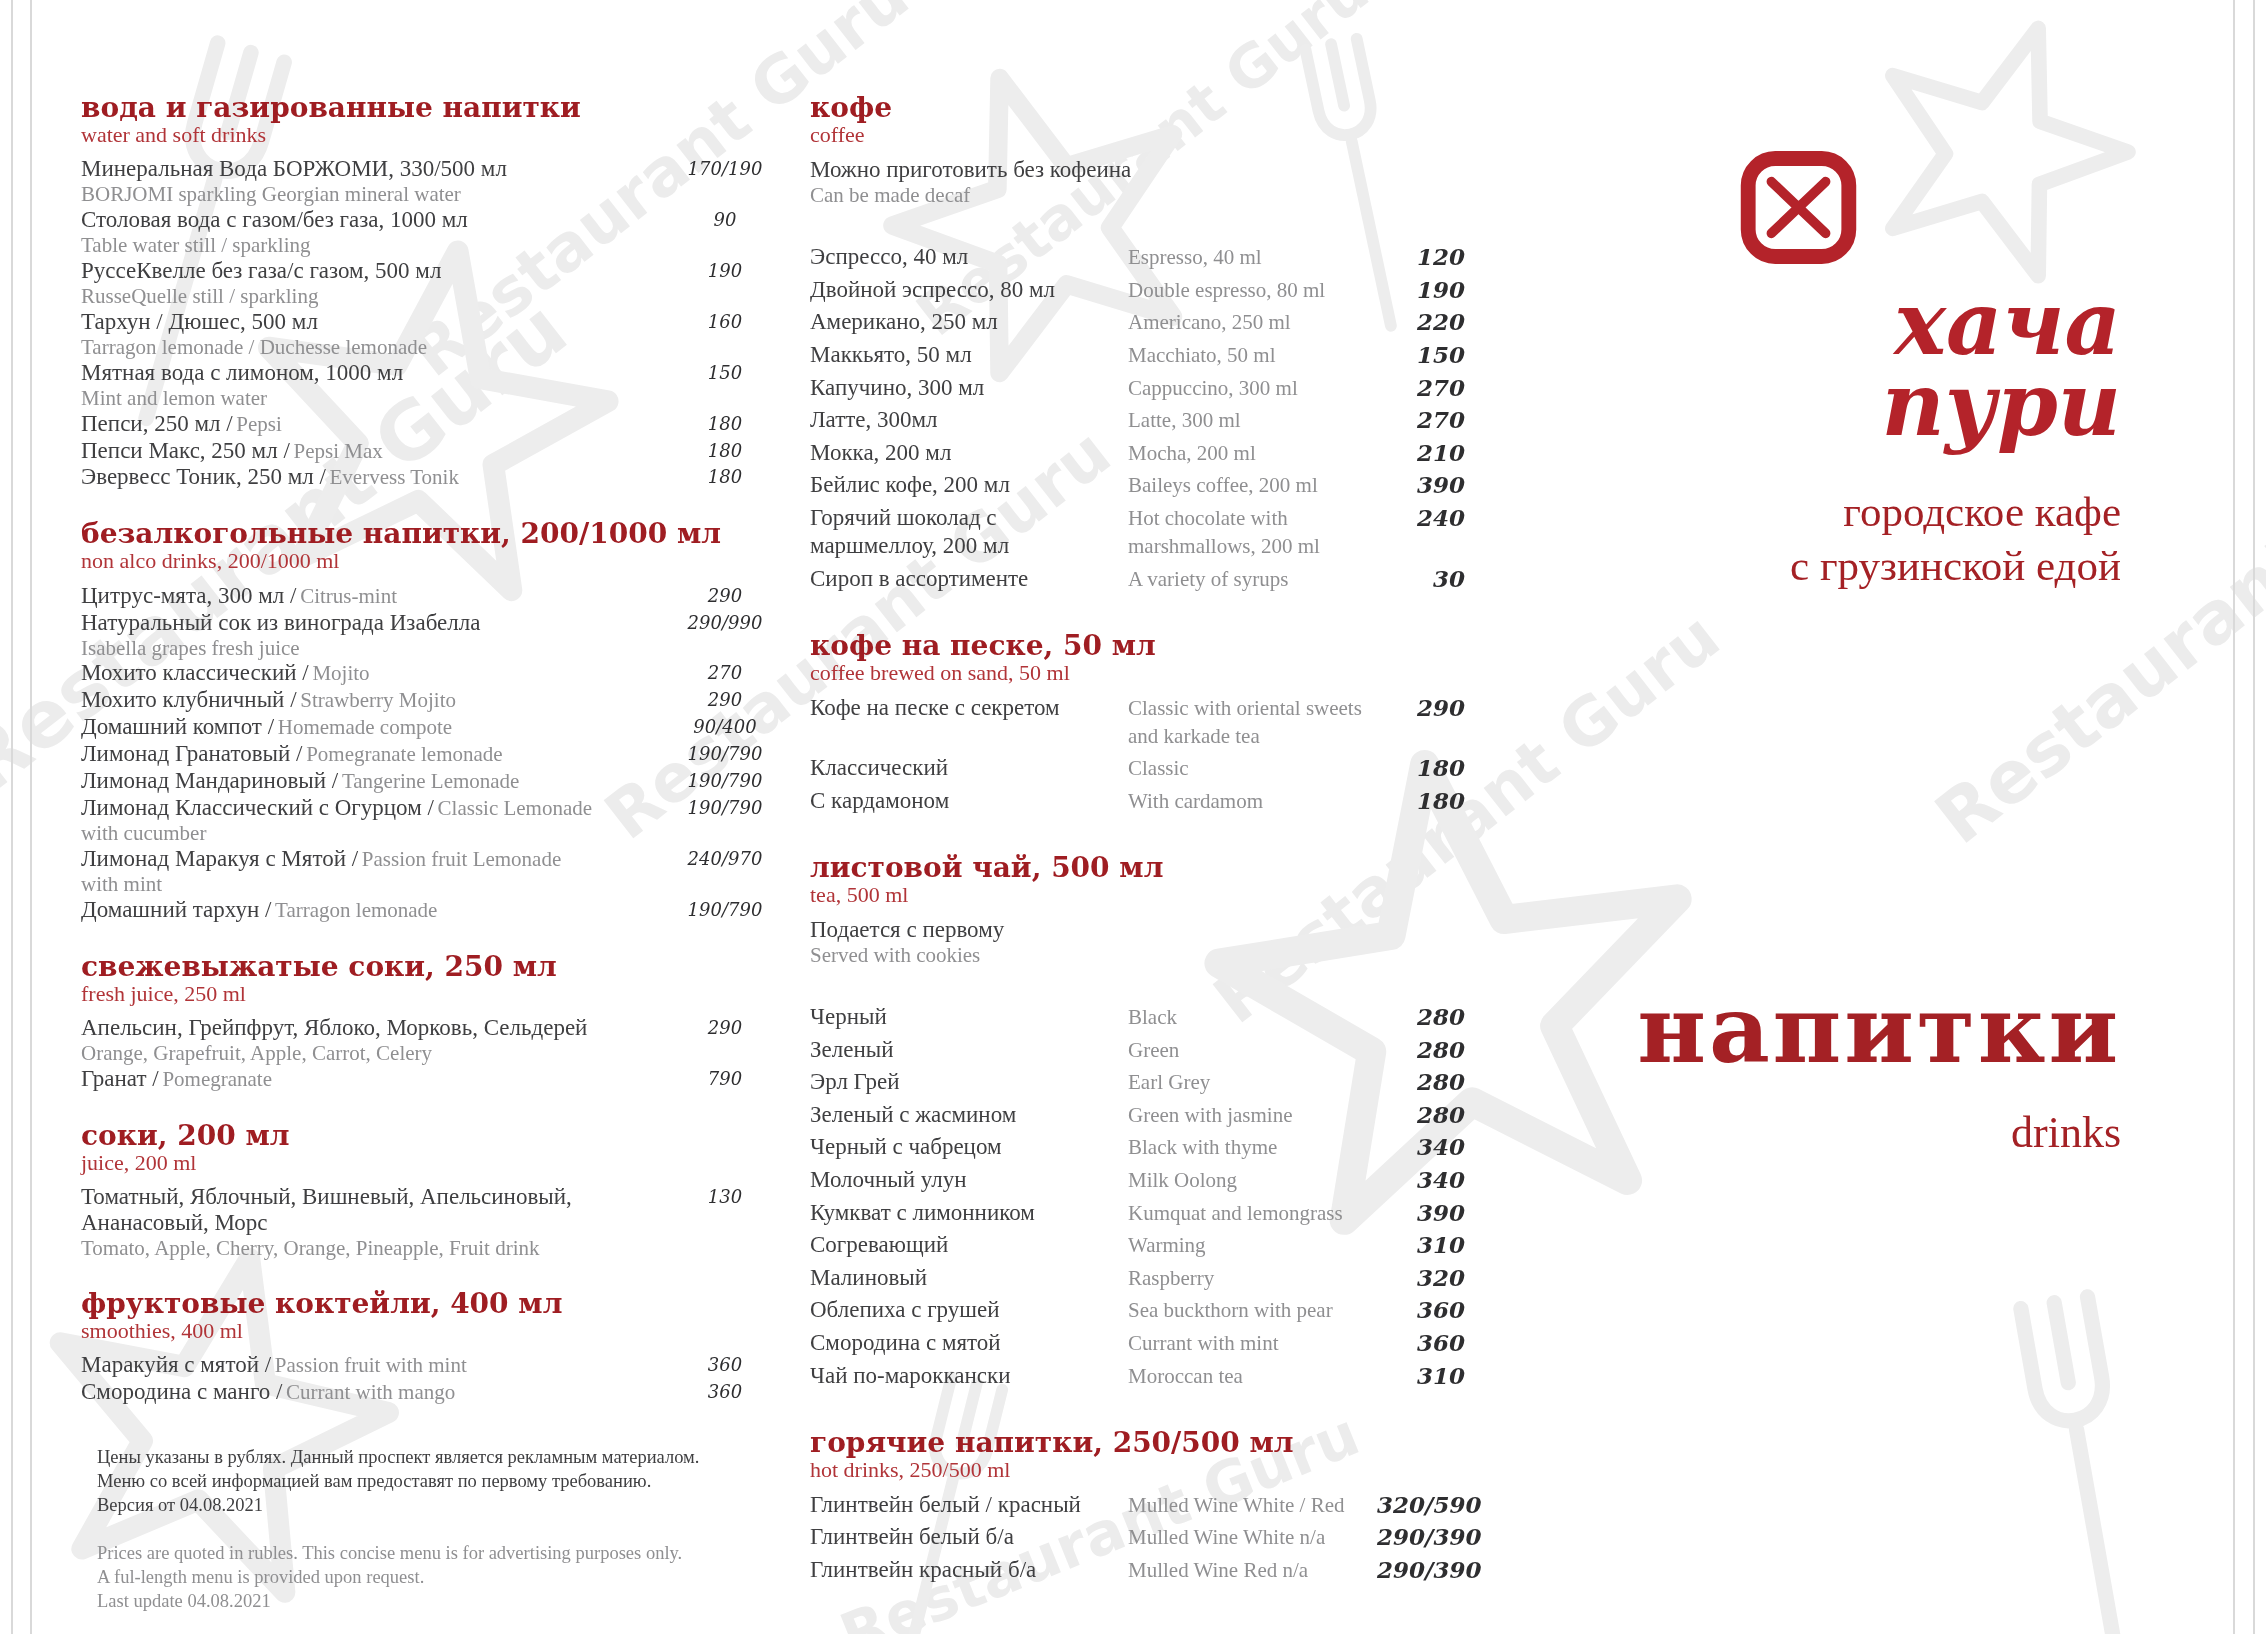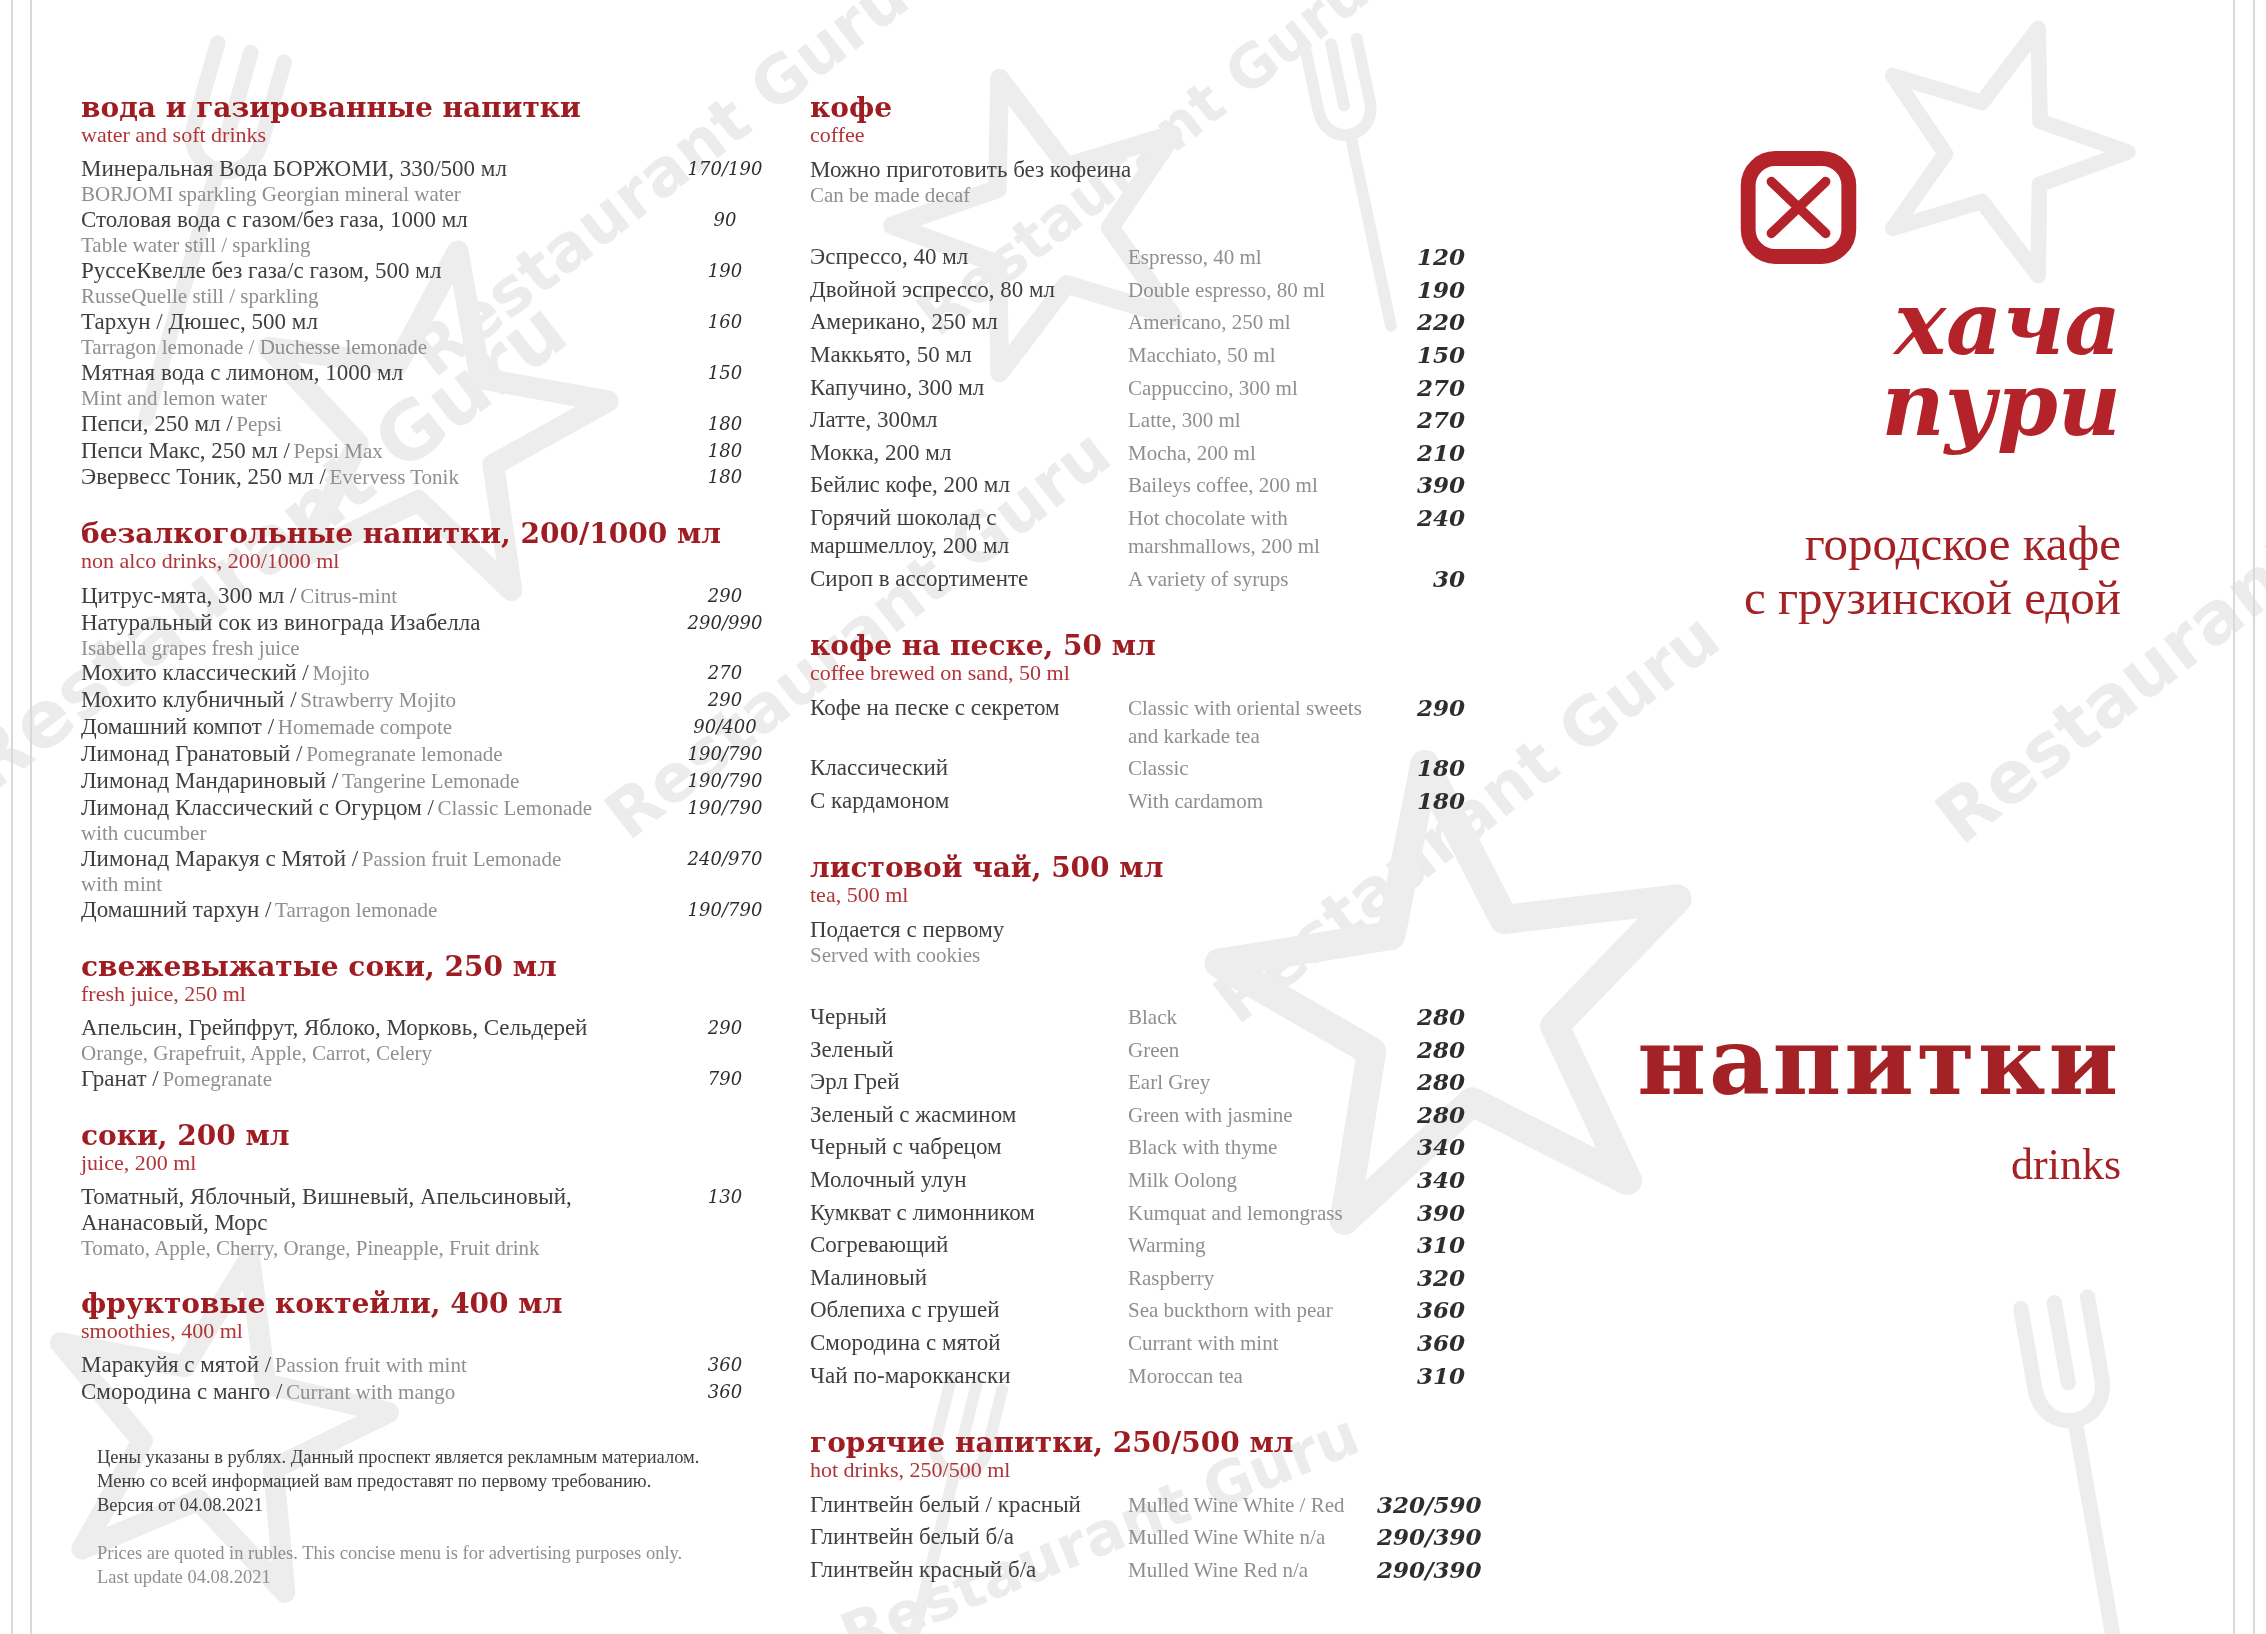--- a/index.html
+++ b/index.html
@@ -57,21 +57,21 @@
   
   .footer-notes{position:absolute;left:97px;top:1445px;width:701px;z-index:2}
   .fn-ru div{font-size:18.5px;line-height:24px;color:var(--dark)}
   .fn-en{margin-top:24px}
   .fn-en div{font-size:18.5px;line-height:24px;color:var(--gray)}
 
   
   .logo-mark{width:131px;height:129px;margin:4.6px auto 11px}
   .logo-mark svg{width:100%;height:100%}
   .logo-name{font-family:"DejaVu Serif",serif;font-weight:bold;font-style:italic;font-size:87px;line-height:81px;color:var(--brand-red)}
-  .tagline{margin-top:72px;font-size:49px;line-height:54px;color:#a42125}
+  .tagline{margin-top:40px;font-size:43px;line-height:54px;color:#a42125}
   .menu-title{margin-top:388px;font-family:"DejaVu Serif",serif;font-weight:bold;font-size:94px;line-height:96px;color:#a42125;letter-spacing:2.8px}
   .menu-title-en{margin-top:20px;font-size:44px;line-height:72px;color:#a42125}
 </style>
 </head>
 <body>
 
 <div class="page">
 
   <div class="wm-layer">
     <span class="wm" style="left:397px;top:332px;font-size:65px;transform:rotate(-38deg)">Restaurant Guru</span>
@@ -399,20 +399,21 @@
     </div>
 
   <div class="footer-notes">
     <div class="fn-ru" id="fn-ru">
         <div>Цены указаны в рублях. Данный проспект является рекламным материалом.</div>
         <div>Меню со всей информацией вам предоставят по первому требованию.</div>
         <div>Версия от 04.08.2021</div>
       </div>
     <div class="fn-en" id="fn-en">
         <div>Prices are quoted in rubles. This concise menu is for advertising purposes only.</div>
+        <div>A ful-length menu is provided upon request.</div>
         <div>Last update 04.08.2021</div>
       </div>
   </div>
 
   <div class="col col-right">
     <div class="logo-mark">
       <svg viewBox="0 0 200 200">
         <rect x="22" y="24" width="156" height="152" rx="42" ry="42" fill="none" stroke="#b4232a" stroke-width="23"></rect>
         <path d="M58,60 L142,140 M142,60 L58,140" fill="none" stroke="#b4232a" stroke-width="15" stroke-linecap="round"></path>
       </svg>

